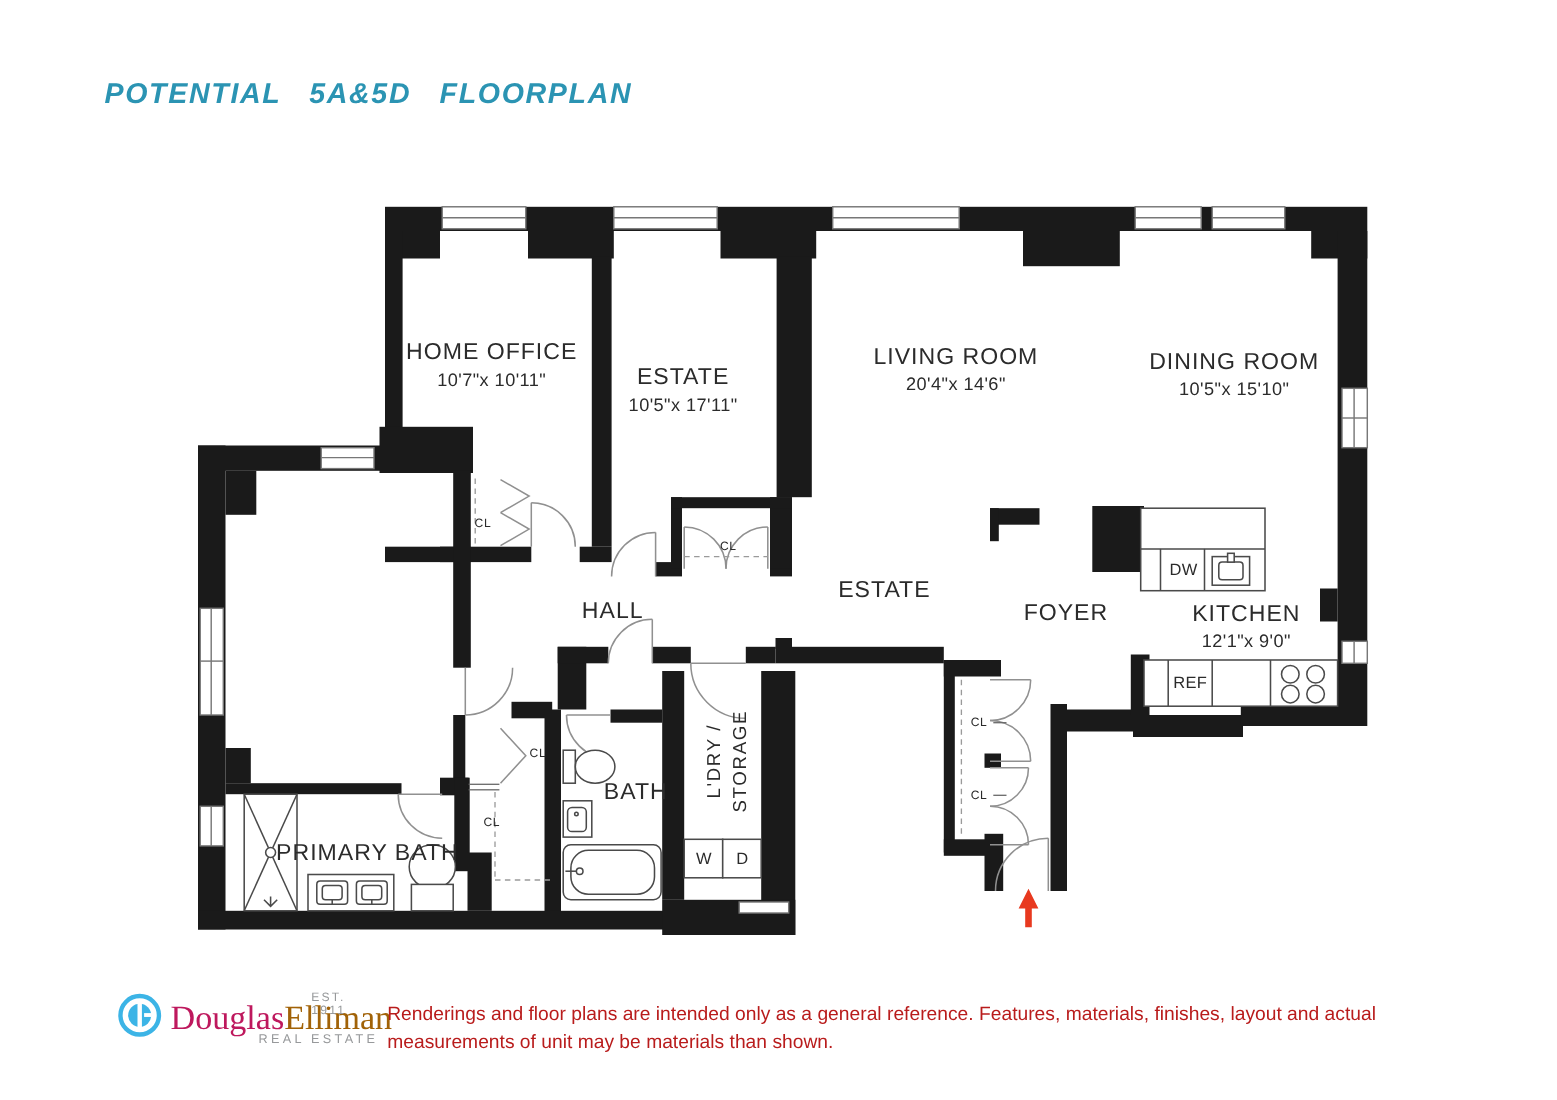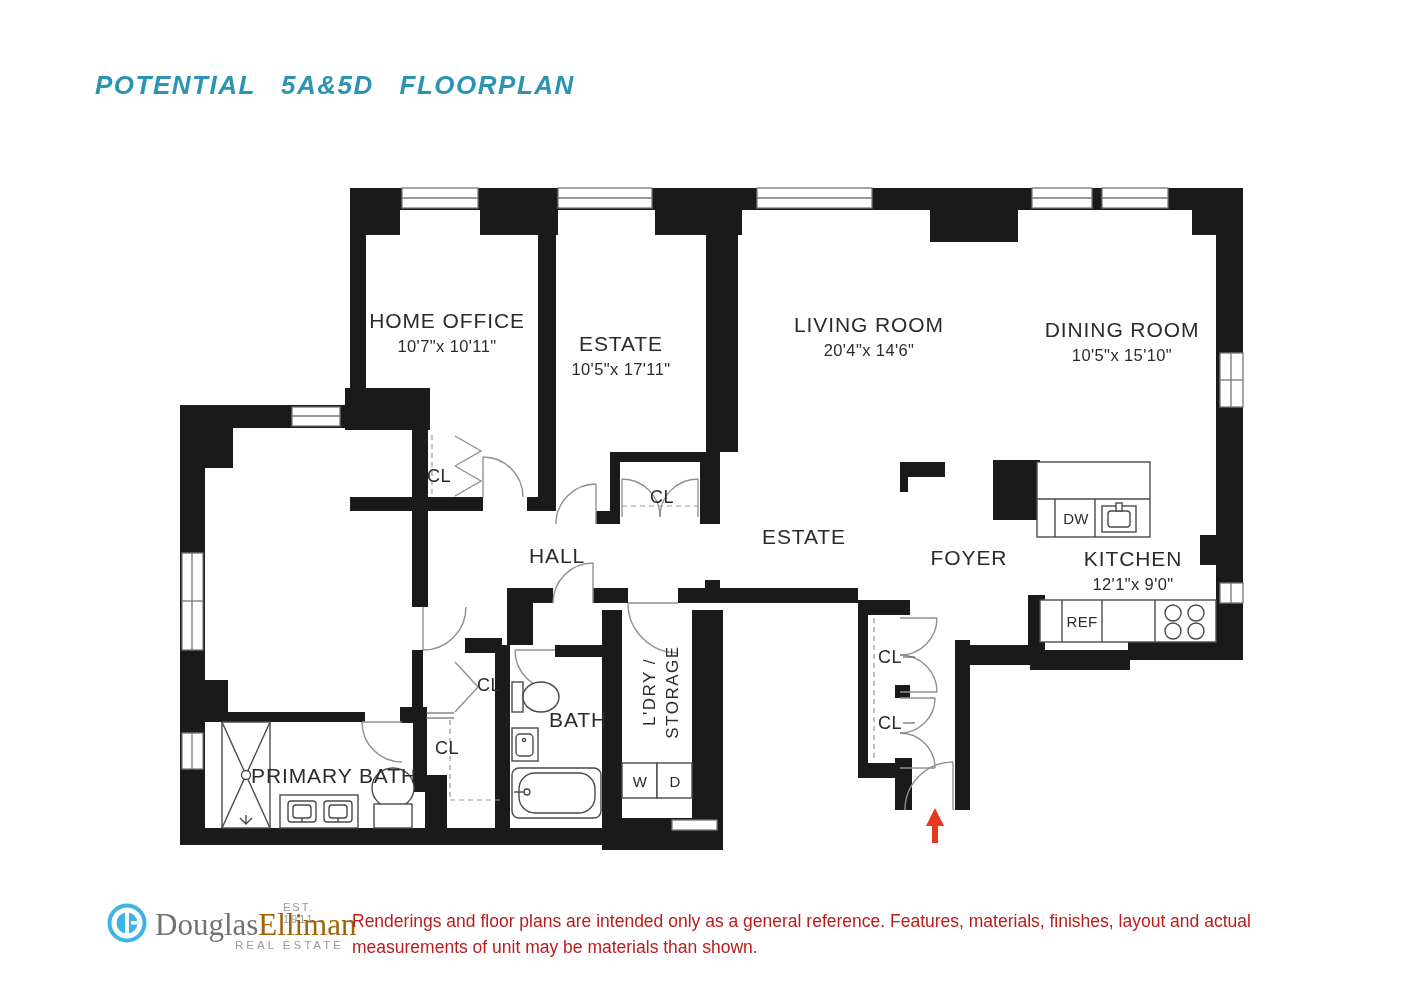--- a/index.html
+++ b/index.html
@@ -5,29 +5,29 @@
   html,body{margin:0;padding:0;background:#fff;}
   body{width:1415px;height:1000px;position:relative;overflow:hidden;
        font-family:"Liberation Sans",sans-serif;color:#2b2b2b;}
   #plan{position:absolute;inset:0;}
   #plan svg{position:absolute;left:0;top:0;}
   #title{position:absolute;left:95px;top:70px;font-size:26px;font-weight:bold;
          color:#2b94b3;letter-spacing:1.5px;word-spacing:17px;white-space:nowrap;font-style:italic;}
   .lbl{position:absolute;transform:translate(-50%,-50%);text-align:center;white-space:nowrap;}
   .lbl .nm{display:block;font-size:21px;letter-spacing:.9px;}
   .lbl .dims{display:block;font-size:16.5px;margin-top:4px;letter-spacing:.4px;}
-  .small{font-size:18px;letter-spacing:.5px;}
+  .small{font-size:11px;letter-spacing:.5px;}
   .app{font-size:15px;letter-spacing:.3px;}
   .rot{transform:translate(-50%,-50%) rotate(-90deg);}
   .rot span{display:block;font-size:17px;letter-spacing:1.5px;line-height:23px;}
   #footer-logo{position:absolute;left:105px;top:901px;width:240px;height:56px;}
   #logo-icon{position:absolute;left:0;top:4px;}
   #logo-text{position:absolute;left:50px;top:6px;font-family:"Liberation Serif",serif;
              font-size:31px;white-space:nowrap;}
-  #logo-text .w1{color:#737373;}
+  #logo-text .w1{color:#be185d;}
   #logo-text .w2{color:#a16207;}
   #logo-est{position:absolute;left:178px;top:0px;font-size:11px;letter-spacing:2px;color:#97999b;}
   #logo-sub{position:absolute;left:130px;top:38px;font-size:11.5px;letter-spacing:3px;color:#97999b;}
   #disclaimer{position:absolute;left:352px;top:908px;width:990px;font-size:17.5px;
               line-height:26px;color:#b91c1c;}
   #disclaimer span{display:block;}
 </style>
 </head>
 <body>
 

